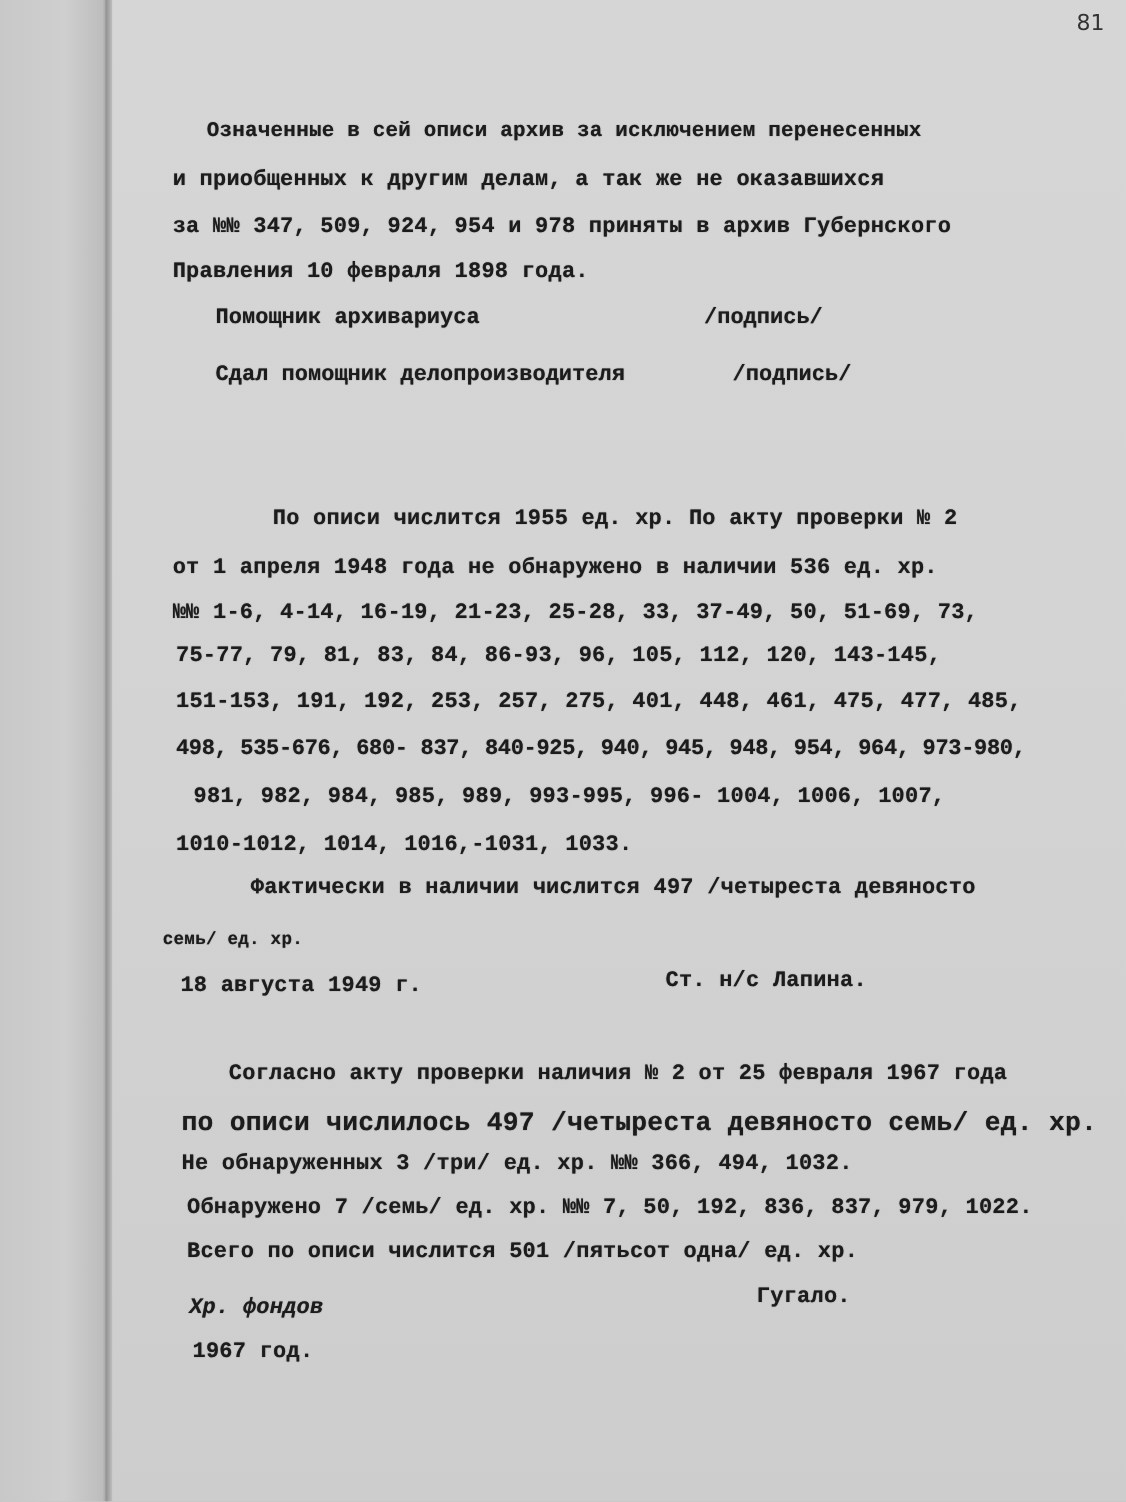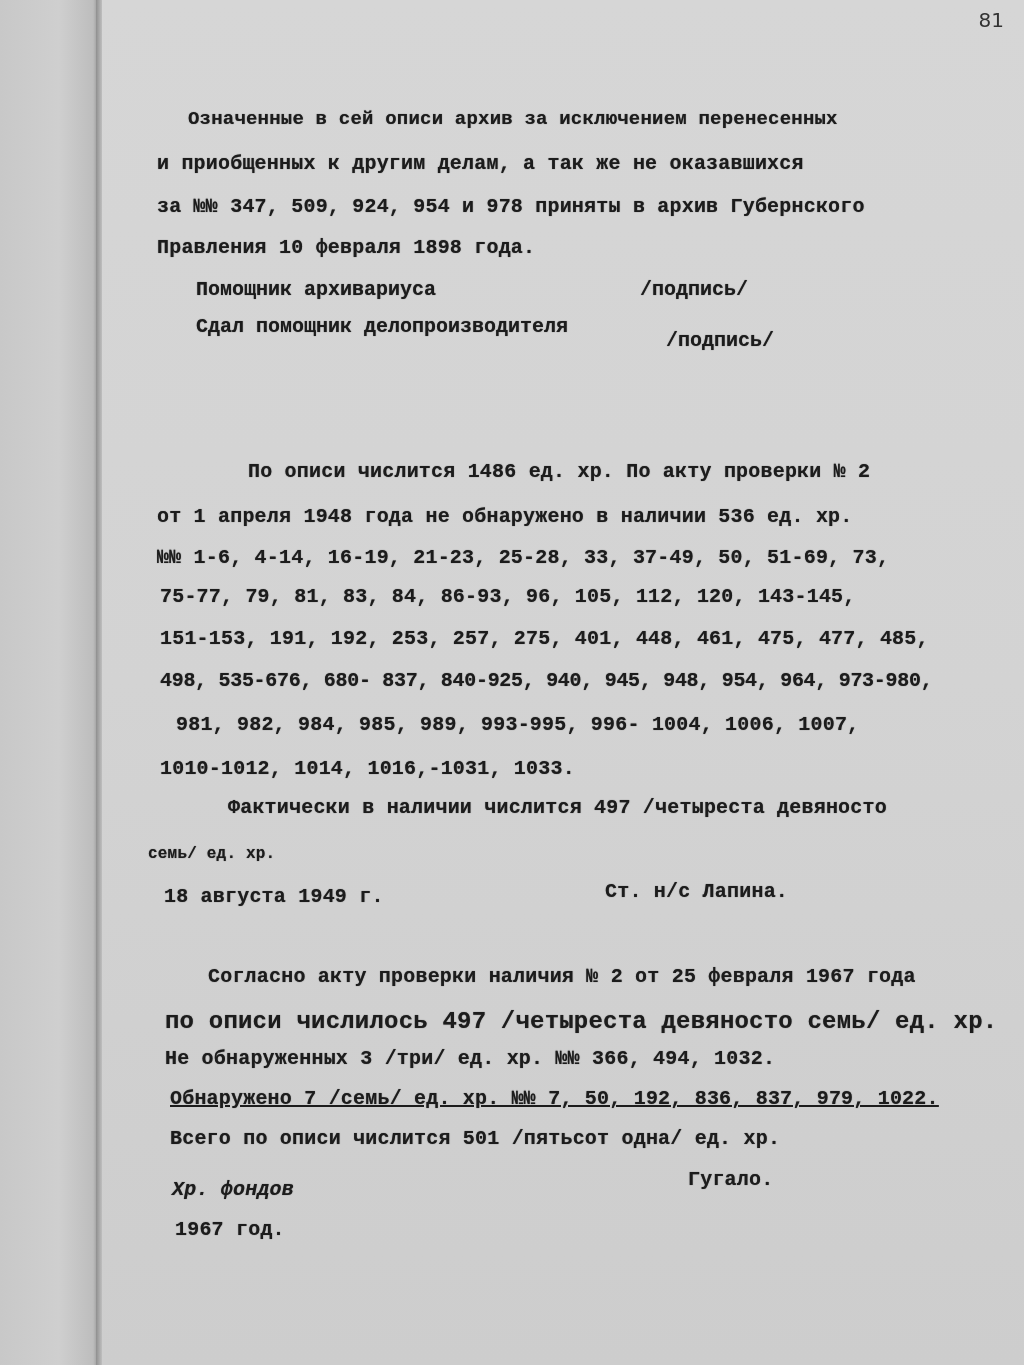--- a/index.html
+++ b/index.html
@@ -40,36 +40,36 @@
 
 <div class="page-number">81</div>
 
 <div class="line" style="left:188px; top:108px; font-size:19px;">Означенные в сей описи архив за исключением перенесенных</div>
 <div class="line" style="left:157px; top:152px; font-size:20px;">и приобщенных к другим делам, а так же не оказавшихся</div>
 <div class="line" style="left:157px; top:195px; font-size:20px;">за №№ 347, 509, 924, 954 и 978 приняты в архив Губернского</div>
 <div class="line" style="left:157px; top:236px; font-size:20px;">Правления 10 февраля 1898 года.</div>
 
 <div class="sig" style="left:196px; top:278px; font-size:20px;">Помощник архивариуса</div>
 <div class="sig" style="left:640px; top:278px; font-size:20px;">/подпись/</div>
-<div class="sig" style="left:196px; top:315px; font-size:20px;">Сдал помощник делопроизводителя</div>
+<div class="sig" style="left:196px; top:329px; font-size:20px;">Сдал помощник делопроизводителя</div>
 <div class="sig" style="left:666px; top:329px; font-size:20px;">/подпись/</div>
 
-<div class="line" style="left:248px; top:460px; font-size:20px;">По описи числится 1486 ед. хр. По акту проверки № 2</div>
+<div class="line" style="left:248px; top:460px; font-size:20px;">По описи числится 1955 ед. хр. По акту проверки № 2</div>
 <div class="line" style="left:157px; top:505px; font-size:20px;">от 1 апреля 1948 года не обнаружено в наличии 536 ед. хр.</div>
 <div class="line" style="left:157px; top:546px; font-size:20px;">№№ 1-6, 4-14, 16-19, 21-23, 25-28, 33, 37-49, 50, 51-69, 73,</div>
 <div class="line" style="left:160px; top:585px; font-size:20px;">75-77, 79, 81, 83, 84, 86-93, 96, 105, 112, 120, 143-145,</div>
 <div class="line" style="left:160px; top:627px; font-size:20px;">151-153, 191, 192, 253, 257, 275, 401, 448, 461, 475, 477, 485,</div>
 <div class="line" style="left:160px; top:669px; font-size:20px; letter-spacing:-0.3px;">498, 535-676, 680- 837, 840-925, 940, 945, 948, 954, 964, 973-980,</div>
 <div class="line" style="left:160px; top:713px; font-size:20px;margin-left:16px;">981, 982, 984, 985, 989, 993-995, 996- 1004, 1006, 1007,</div>
 <div class="line" style="left:160px; top:757px; font-size:20px;">1010-1012, 1014, 1016,-1031, 1033.</div>
 <div class="line" style="left:228px; top:796px; font-size:20px;">Фактически в наличии числится 497 /четыреста девяносто</div>
 <div class="line" style="left:148px; top:845px; font-size:16px;">семь/ ед. хр.</div>
 <div class="line" style="left:164px; top:885px; font-size:20px;">18 августа 1949 г.</div>
 <div class="line" style="left:605px; top:880px; font-size:20px;">Ст. н/с   Лапина.</div>
 
 <div class="line" style="left:208px; top:965px; font-size:20px;">Согласно акту проверки наличия № 2 от 25 февраля 1967 года</div>
 <div class="line" style="left:165px; top:1008px; font-size:24px;">по описи числилось 497 /четыреста девяносто семь/ ед. хр.</div>
 <div class="line" style="left:165px; top:1047px; font-size:20px;">Не обнаруженных 3 /три/ ед. хр. №№ 366, 494, 1032.</div>
-<div class="line" style="left:170px; top:1087px; font-size:20px;text-decoration:underline;">Обнаружено 7 /семь/ ед. хр. №№ 7, 50, 192, 836, 837, 979, 1022.</div>
+<div class="line" style="left:170px; top:1087px; font-size:20px;">Обнаружено 7 /семь/ ед. хр. №№ 7, 50, 192, 836, 837, 979, 1022.</div>
 <div class="line" style="left:170px; top:1127px; font-size:20px;">Всего по описи числится 501 /пятьсот одна/ ед. хр.</div>
 <div class="line" style="left:688px; top:1168px; font-size:20px;">Гугало.</div>
 <div class="line" style="left:172px; top:1178px; font-size:20px;font-style:italic;">Хр. фондов</div>
 <div class="line" style="left:175px; top:1218px; font-size:20px;">1967 год.</div>
 
 </body></html>

